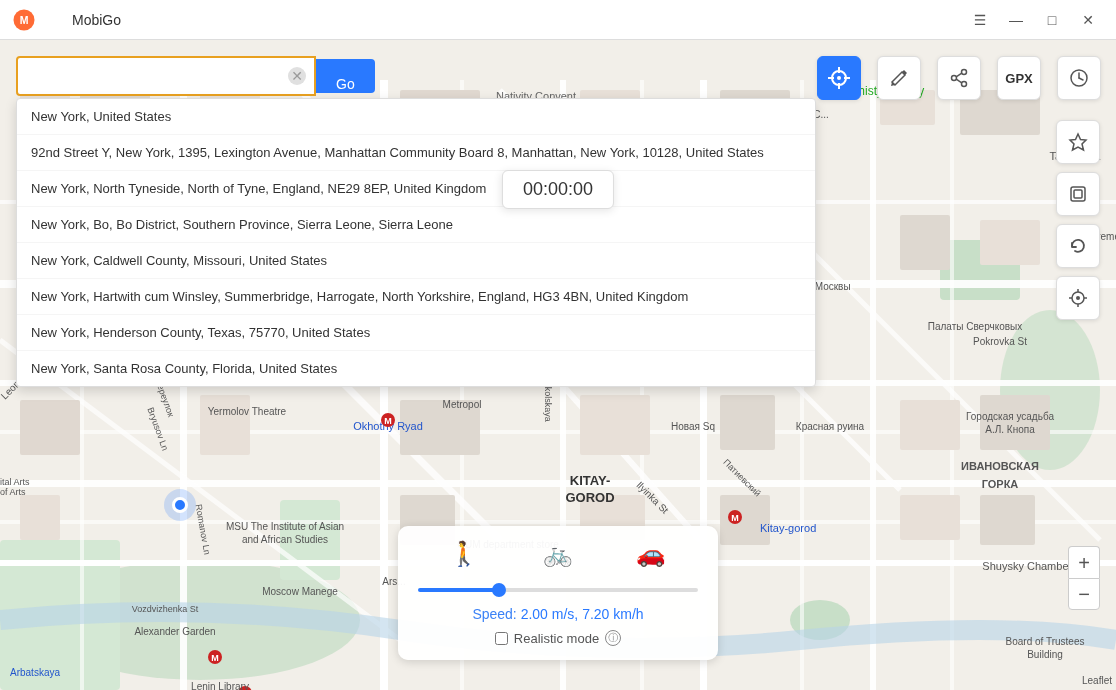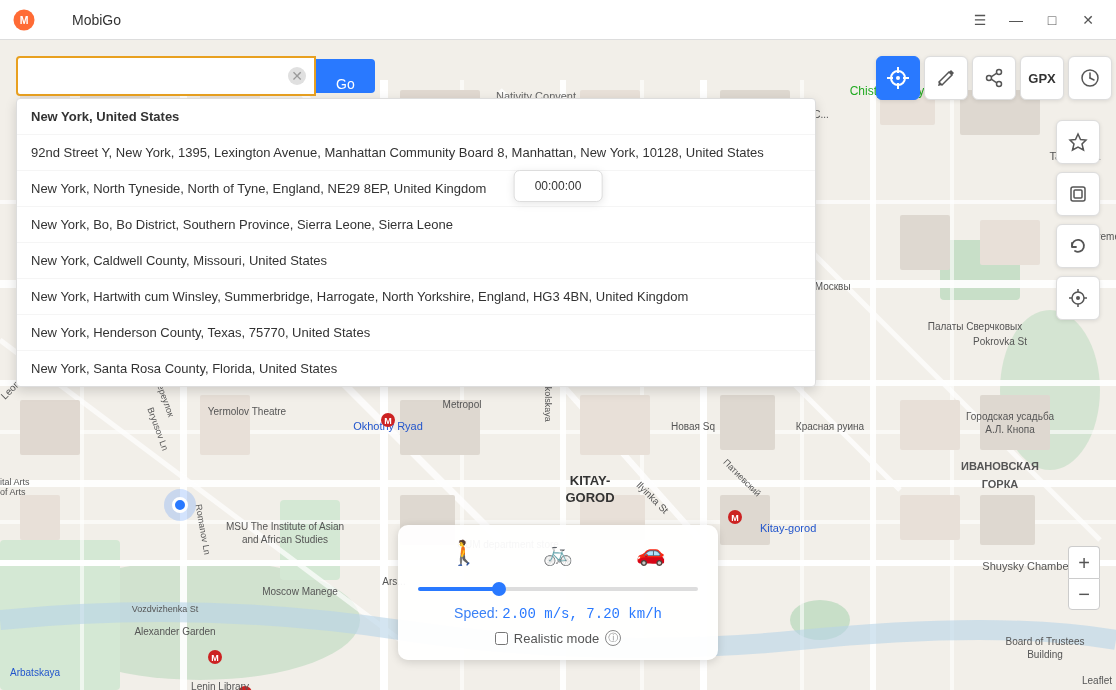--- a/index.html
+++ b/index.html
@@ -107,46 +107,46 @@
       z-index: 60;
     }
     .dropdown-item {
       padding: 10px 14px;
       font-size: 13px;
       color: #333;
       cursor: pointer;
       border-bottom: 1px solid #f5f5f5;
     }
     .dropdown-item:last-child { border-bottom: none; }
-    .dropdown-item.first { font-weight: 700; }
+    .dropdown-item.first { font-weight: 400; }
 
     
     #timer {
       position: absolute;
       top: 130px;
       left: 50%;
       transform: translateX(-50%);
       background: #fff;
       border: 1px solid #ddd;
       border-radius: 6px;
       padding: 8px 20px;
-      font-size: 12px;
+      font-size: 18px;
       color: #333;
       font-weight: 500;
       z-index: 50;
       box-shadow: 0 2px 8px rgba(0,0,0,0.1);
     }
 
     
     #top-toolbar {
       position: absolute;
-      top: 16px; right: 4px;
+      top: 16px; right: 15px;
       display: flex;
       align-items: center;
-      gap: 4px;
+      gap: 16px;
       z-index: 50;
     }
     .toolbar-btn {
       width: 44px; height: 44px;
       background: #fff;
       border: 1px solid #ddd;
       border-radius: 6px;
       display: flex; align-items: center; justify-content: center;
       cursor: pointer;
       font-size: 18px;
@@ -602,21 +602,21 @@
   <div id="speed-panel">
     <div id="transport-icons">
       <span class="transport-icon">🚶</span>
       <span class="transport-icon active">🚲</span>
       <span class="transport-icon">🚗</span>
     </div>
     <div id="speed-slider-wrapper">
       <input type="range" id="speed-slider" min="0" max="100" value="28" style="">
     </div>
     <div id="speed-text">
-      <span>Speed:</span>&nbsp;<span style="color:#2979ff;font-weight:500;font-family:Liberation Mono, monospace;">2.00 m/s, 7.20 km/h</span>
+      <span>Speed:</span>&nbsp;<span style="color:#2979ff;font-weight:500;">2.00 m/s, 7.20 km/h</span>
     </div>
     <div id="realistic-mode">
       <input type="checkbox" id="realistic-checkbox" style="">
       <label for="realistic-checkbox">Realistic mode</label>
       <span class="info-icon">ⓘ</span>
     </div>
   </div>
 
   <div id="leaflet-attr">
     <span>Leaflet</span>

